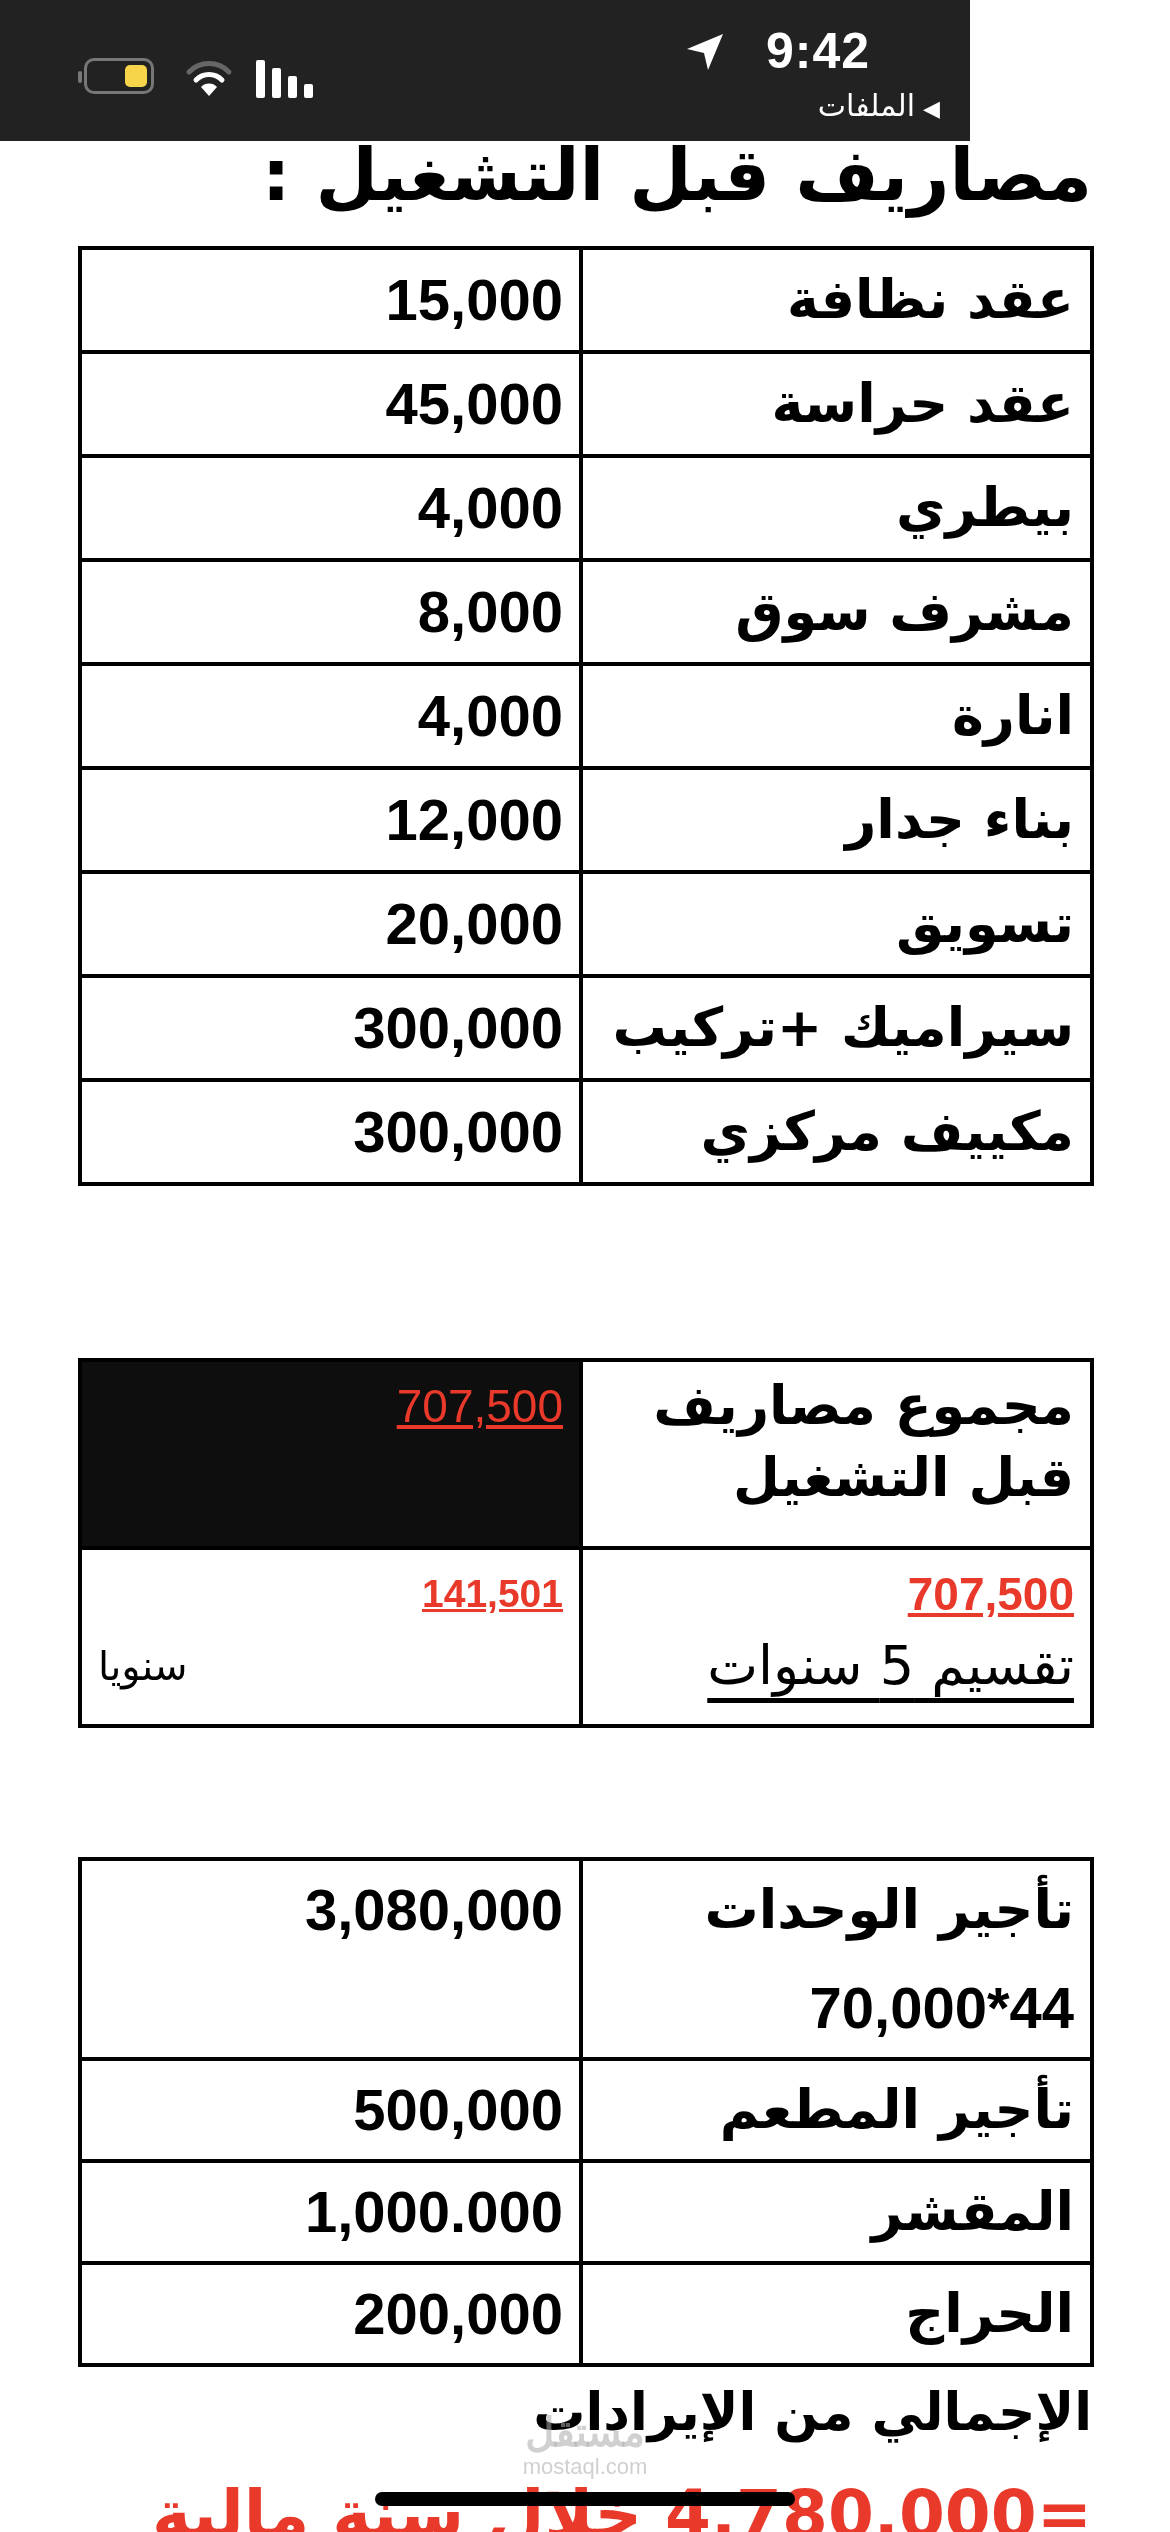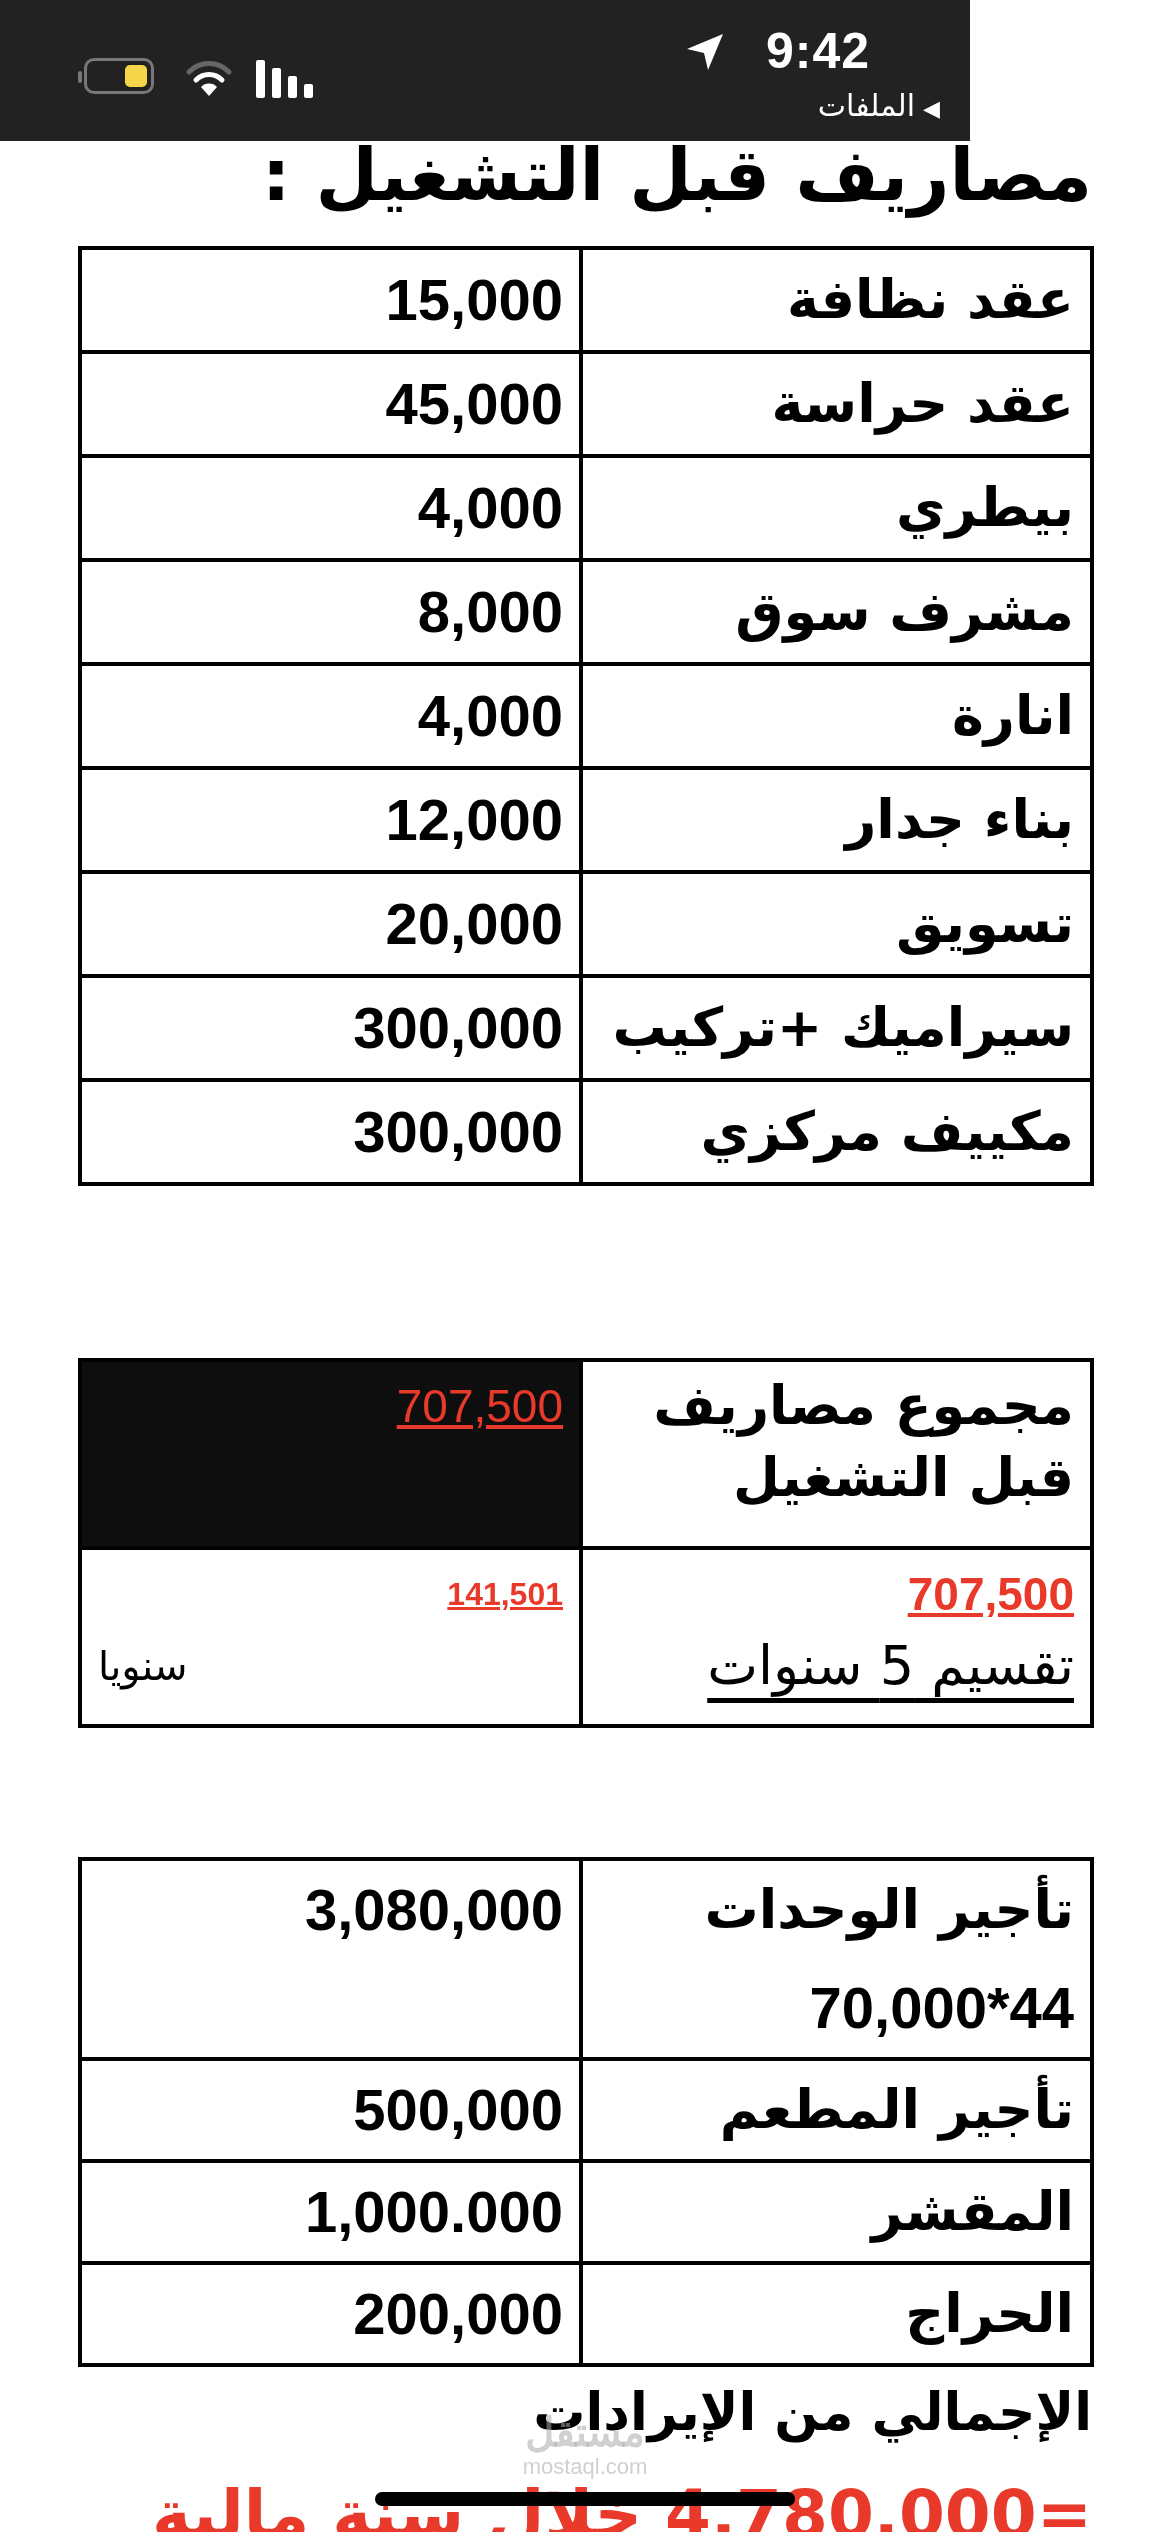--- a/index.html
+++ b/index.html
@@ -177,21 +177,21 @@
       <td class="value dark">
         <div class="red thin small">707,500</div>
       </td>
     </tr>
     <tr class="r2">
       <td class="label">
         <div class="red small" style="direction:ltr;text-align:right;font-family:'Liberation Sans',sans-serif;">707,500</div>
         <div class="thin u">تقسيم 5 سنوات</div>
       </td>
       <td class="value">
-        <div class="red" style="font-size:32px">141,501</div>
+        <div class="red" style="font-size:39px">141,501</div>
         <div class="smaller" style="direction:rtl;text-align:left;font-family:'DejaVu Sans',sans-serif;font-weight:normal;">سنويا</div>
       </td>
     </tr>
   </tbody>
 </table>
 
 <table class="sheet" id="t3">
   <tbody>
     <tr class="r1">
       <td class="label">

